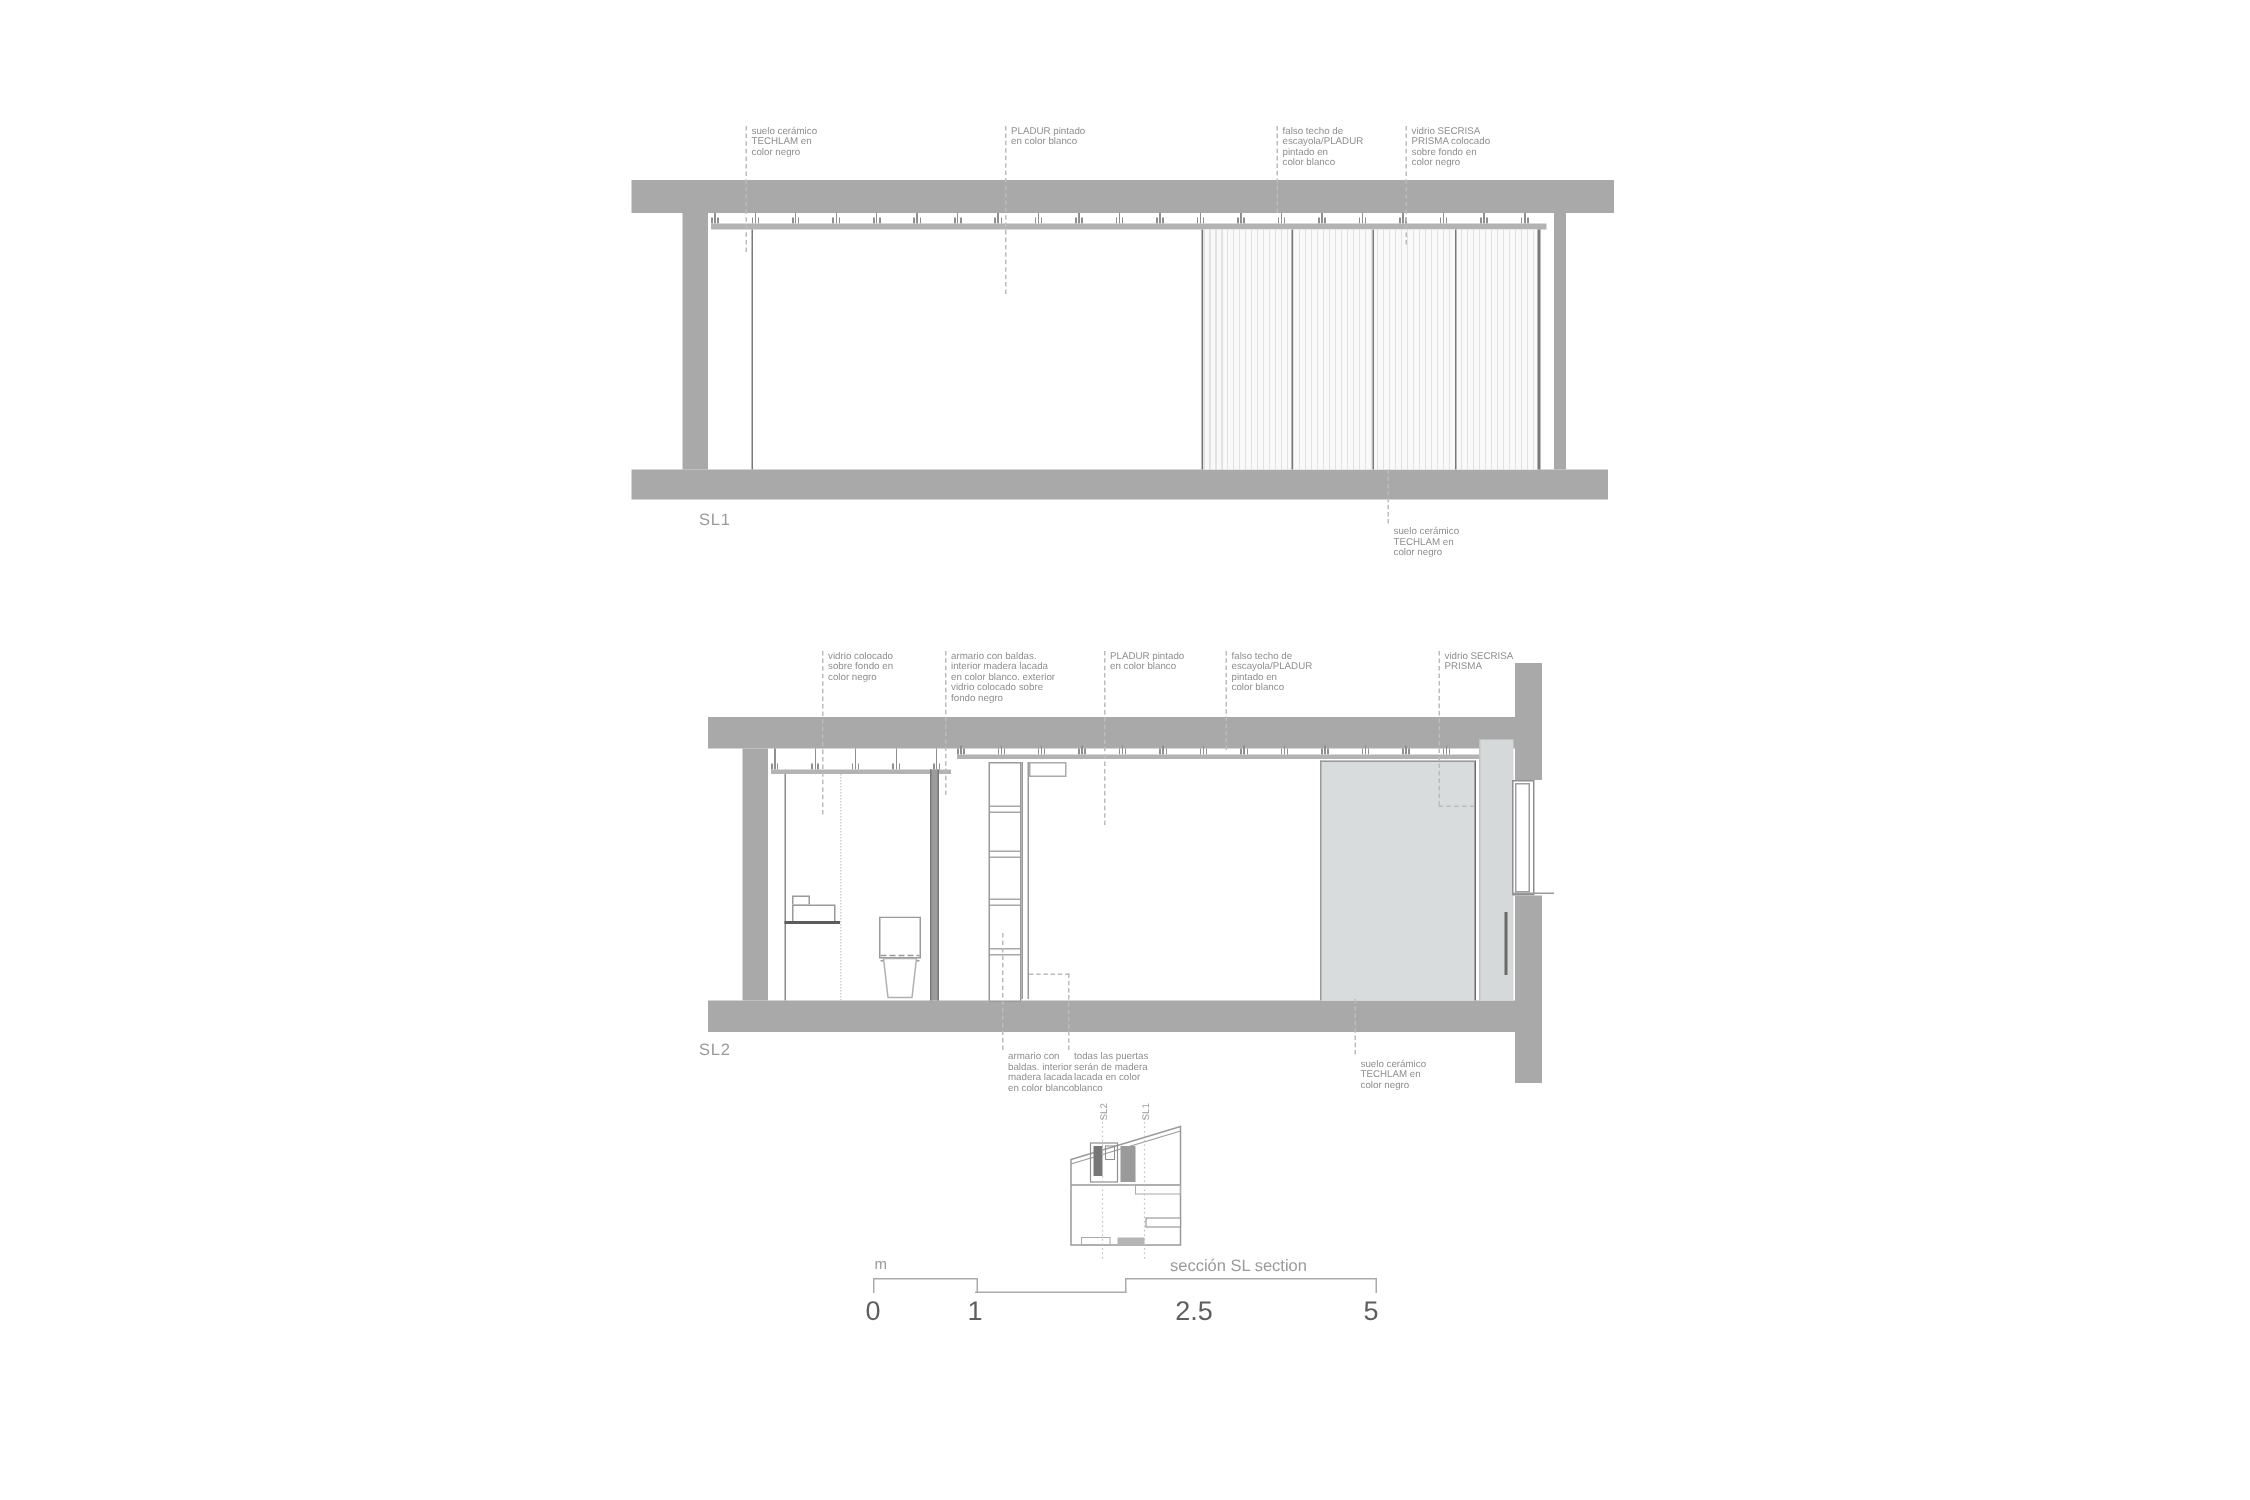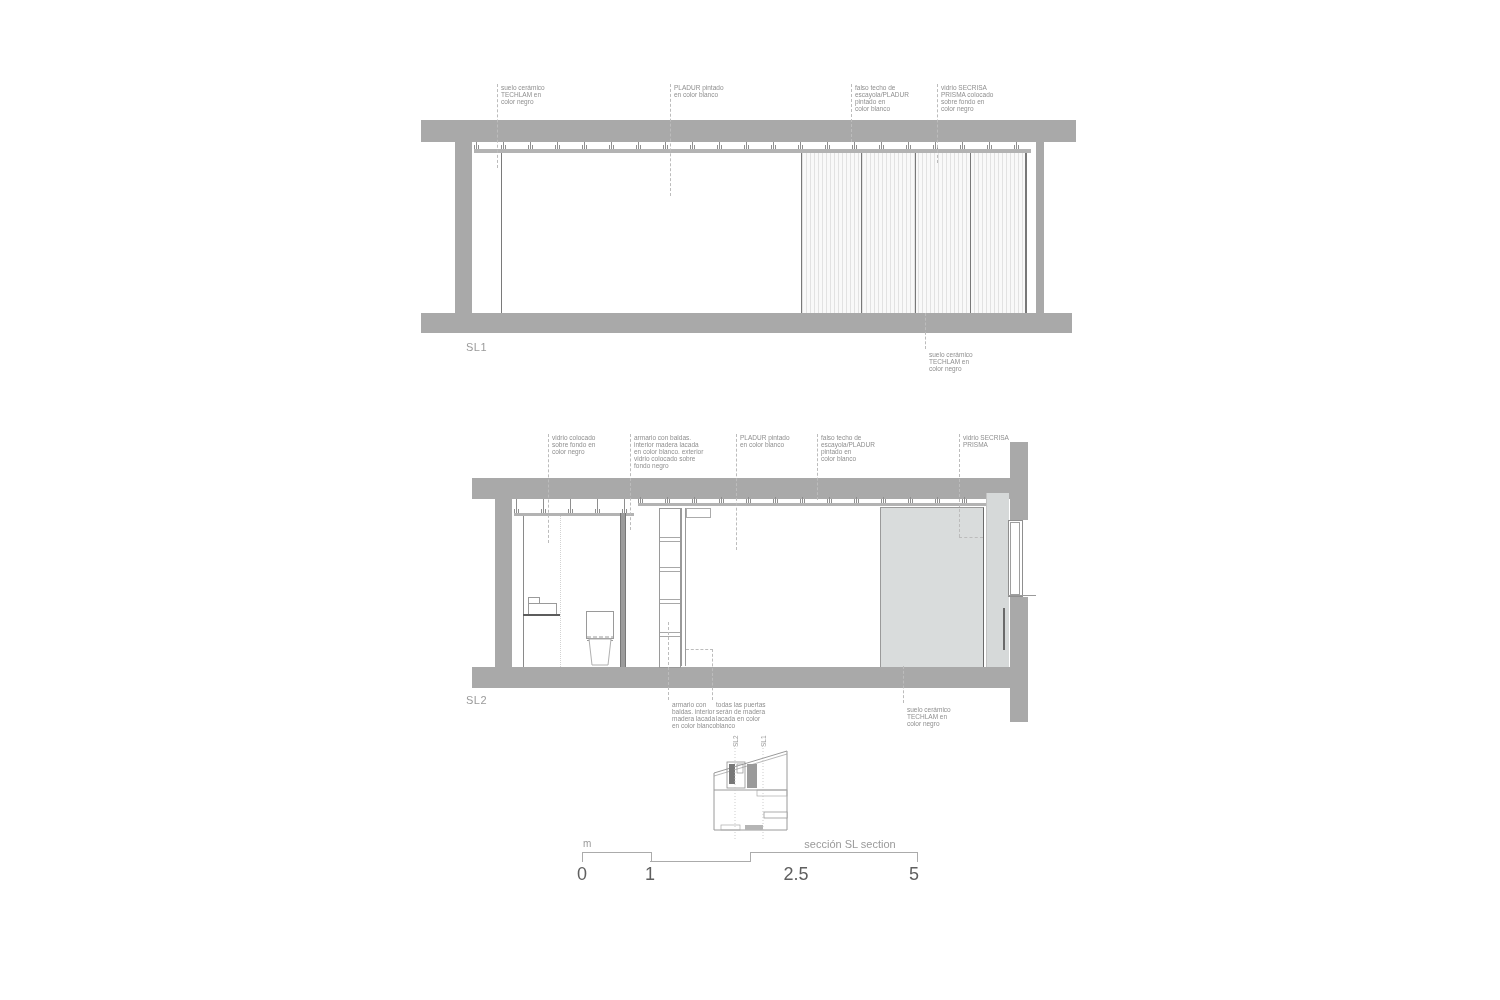--- a/index.html
+++ b/index.html
@@ -174,21 +174,21 @@
     <rect x="16" y="92" width="19" height="5" fill="none" stroke="#ababab" stroke-width="0.7"></rect>
     <rect x="40" y="92" width="18" height="5" fill="#b5b5b5"></rect>
     <line x1="30" y1="12" x2="30" y2="107" stroke="#c0c0c0" stroke-width="0.8" stroke-dasharray="1 2"></line>
     <line x1="58" y1="12" x2="58" y2="107" stroke="#c0c0c0" stroke-width="0.8" stroke-dasharray="1 2"></line>
     <text transform="rotate(-90 33 14)" x="33" y="14" font-size="6.5" fill="#9a9a9a">SL2</text>
     <text transform="rotate(-90 61 14)" x="61" y="14" font-size="6.5" fill="#9a9a9a">SL1</text>
   </svg>
 
   <div>
     <div class="abs scaletxt" style="left:583px;top:838px;font-size:10px;">m</div>
-    <div class="abs scaletxt" style="left:780px;top:838px;width:140px;text-align:center;">sección SL section</div>
+    <div class="abs scaletxt" style="left:780px;top:838px;width:140px;text-align:left;">sección SL section</div>
 
     <div class="abs" style="left:582px;top:852px;width:68px;height:9px;border-top:1px solid #ababab;border-left:1px solid #ababab;border-right:1px solid #ababab;"></div>
     <div class="abs" style="left:650px;top:852px;width:100px;height:9px;border-bottom:1px solid #ababab;border-right:1px solid #ababab;"></div>
     <div class="abs" style="left:750px;top:852px;width:167px;height:9px;border-top:1px solid #ababab;border-right:1px solid #ababab;"></div>
 
     <div class="abs scalenum" style="left:582px;top:864px;">0</div>
     <div class="abs scalenum" style="left:650px;top:864px;">1</div>
     <div class="abs scalenum" style="left:796px;top:864px;">2.5</div>
     <div class="abs scalenum" style="left:914px;top:864px;">5</div>
   </div>

